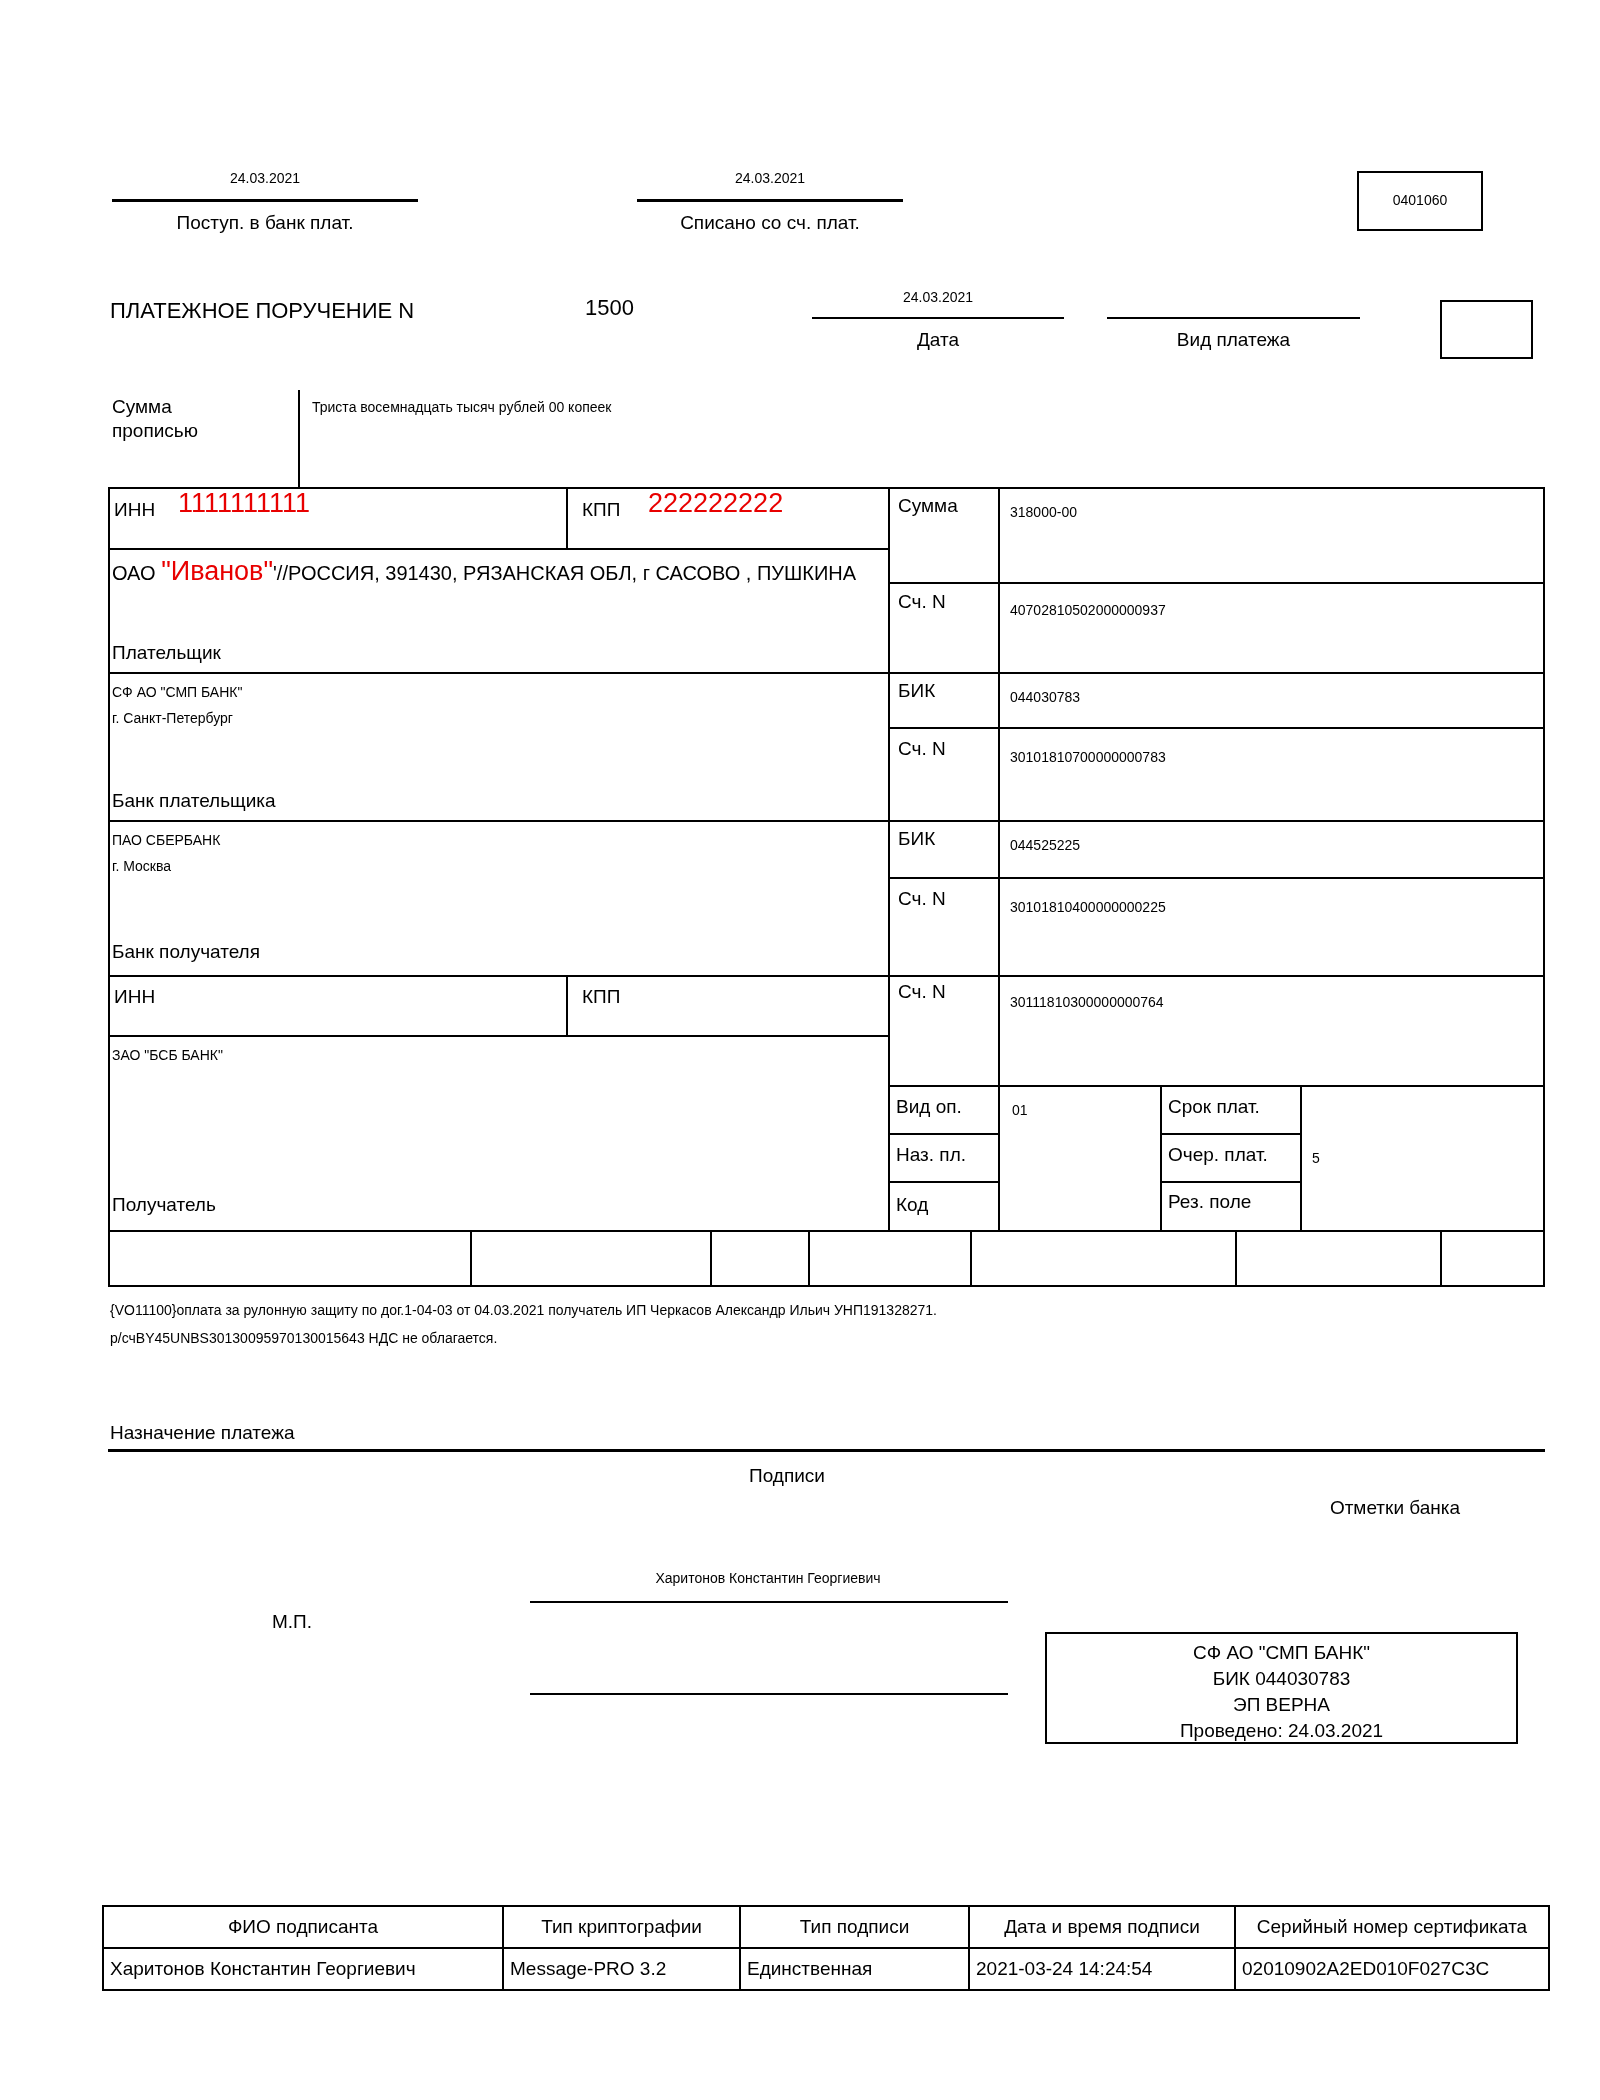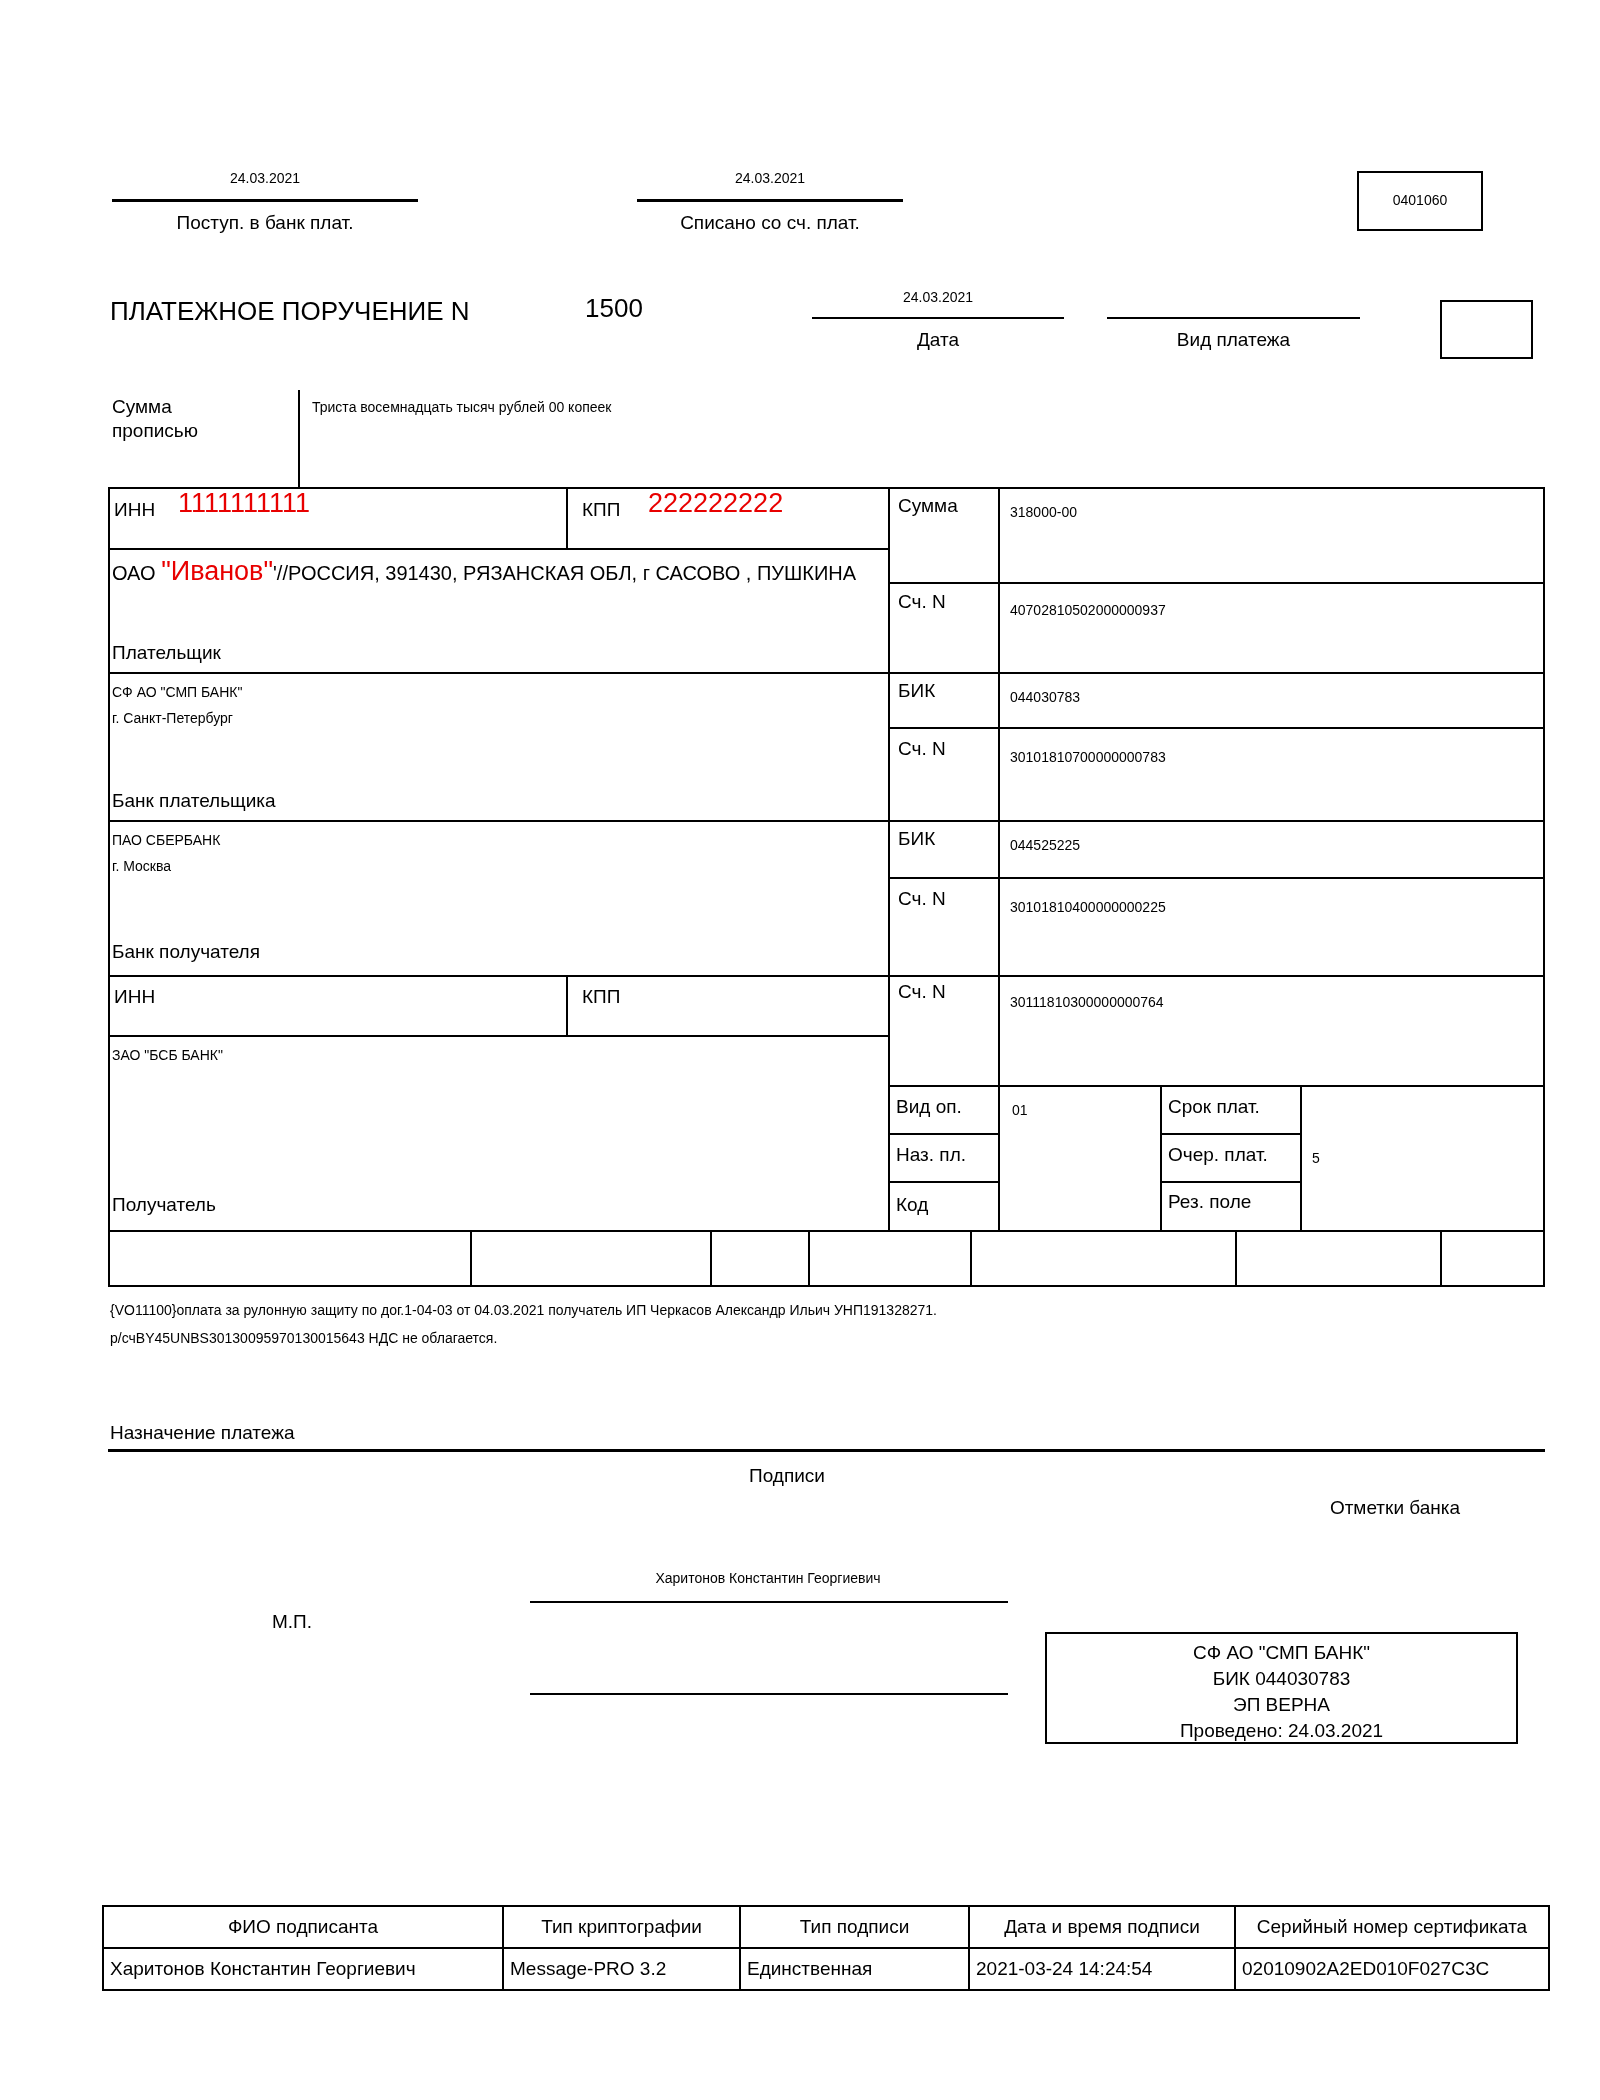--- a/index.html
+++ b/index.html
@@ -6,21 +6,21 @@
   body{font-family:"Liberation Sans","DejaVu Sans",sans-serif;color:#000;}
   #page{position:relative;width:1600px;height:2100px;background:#fff;overflow:hidden;}
   .abs{position:absolute;}
   .hl{position:absolute;background:#000;height:2px;}
   .hl3{position:absolute;background:#000;height:3px;}
   .vl{position:absolute;background:#000;width:2px;}
   .t{position:absolute;font-size:19px;line-height:24px;white-space:nowrap;}
   .t20{position:absolute;font-size:14px;line-height:25px;white-space:nowrap;}
   .ctr{text-align:center;white-space:nowrap;}
   .big-red{color:#e80000;font-size:27px;line-height:27px;white-space:nowrap;}
-  .title{font-size:26px;}
+  .title{font-size:22px;}
   .box{position:absolute;border:2px solid #000;box-sizing:border-box;}
   .wrap{white-space:normal;}
   .payer-name{position:absolute;font-size:20px;line-height:31px;white-space:normal;}
   .payer-name .red-inline{color:#e80000;font-size:27px;}
   .stamp{position:absolute;border:2px solid #000;box-sizing:border-box;text-align:center;font-size:19px;line-height:26px;padding-top:6px;}
   table.sig{position:absolute;border-collapse:collapse;table-layout:fixed;font-size:19px;}
   table.sig td{border:2px solid #000;height:38px;overflow:hidden;white-space:nowrap;}
   table.sig td.hd{text-align:center;}
   table.sig td.dt{text-align:left;padding-left:6px;}
 </style>

